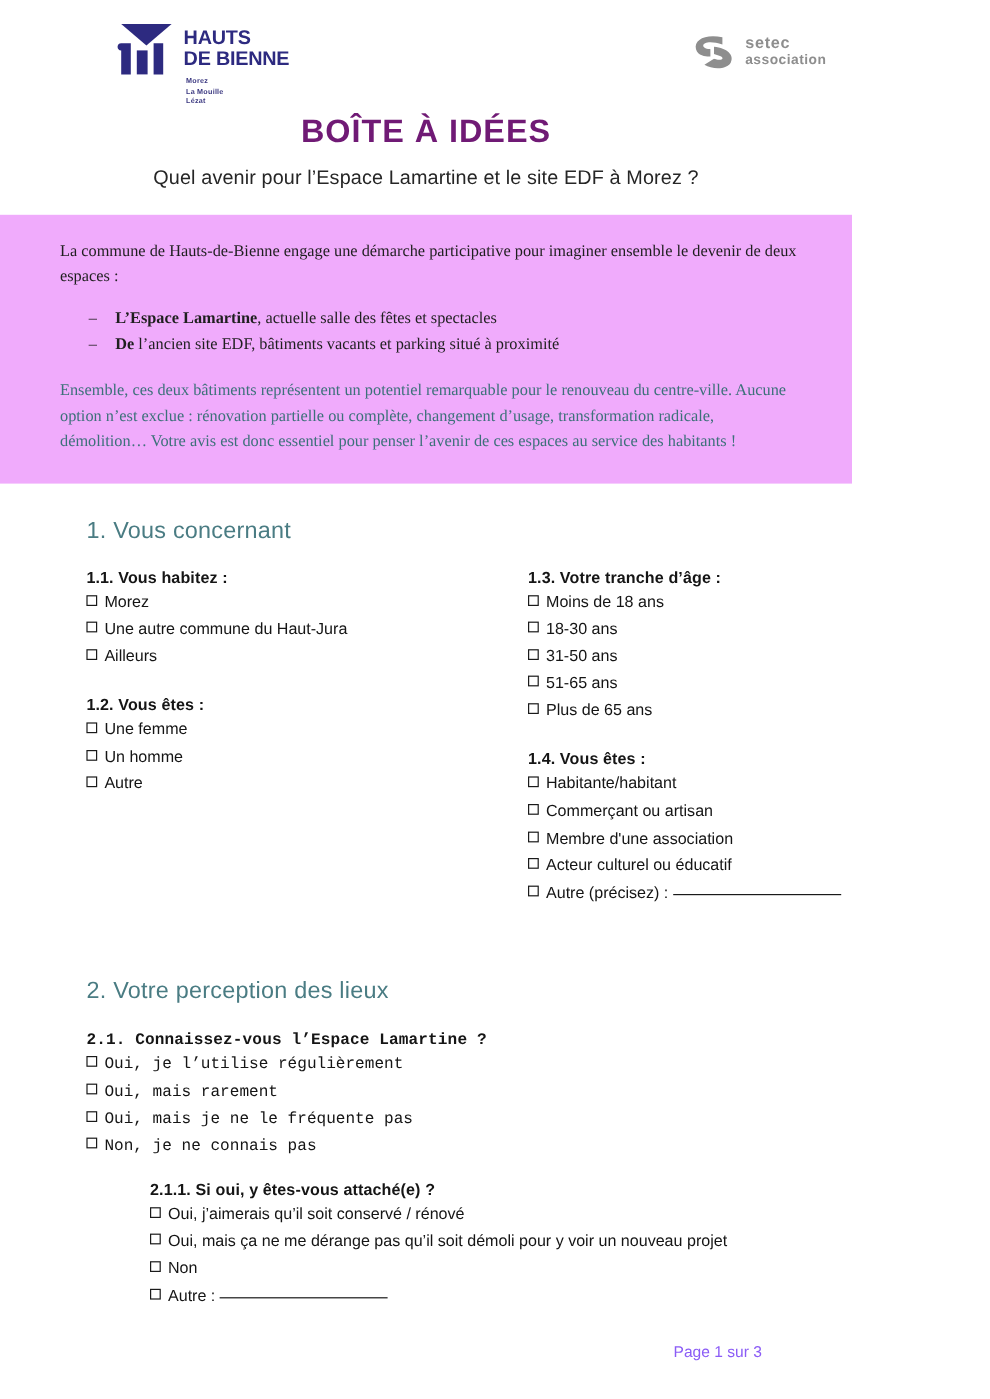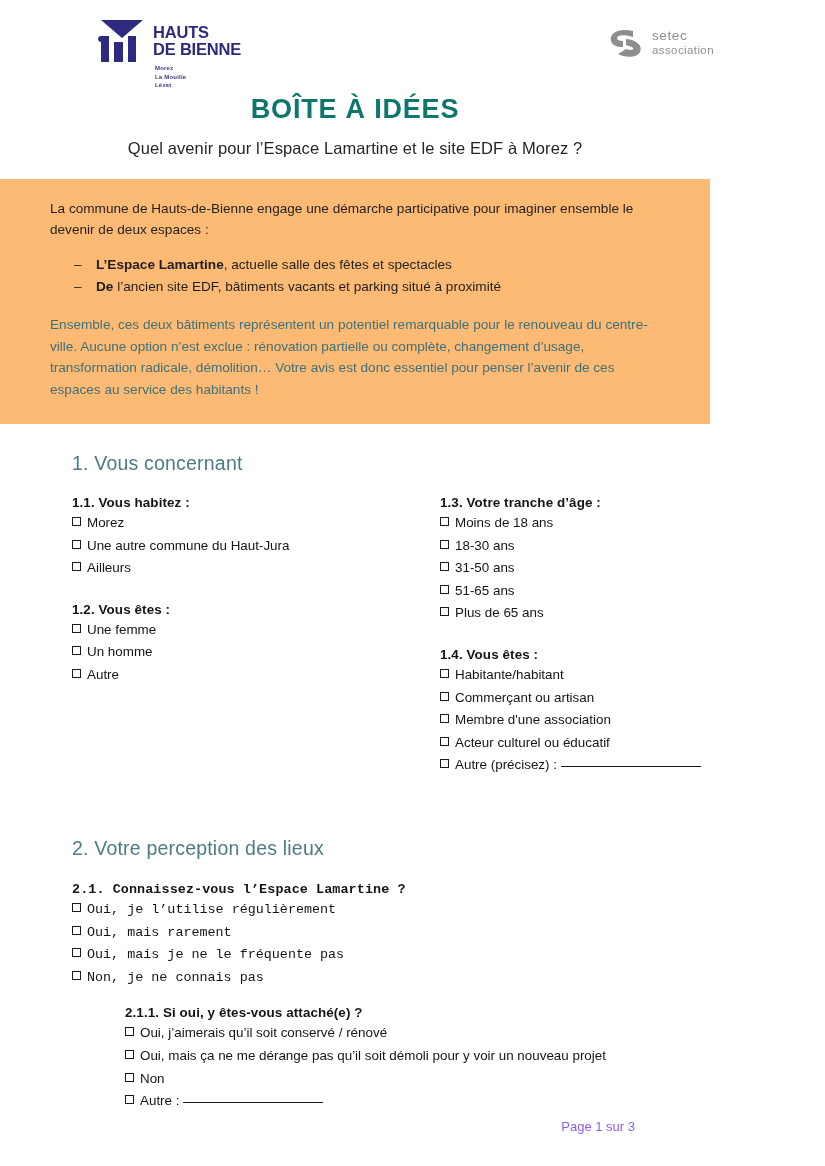--- a/index.html
+++ b/index.html
@@ -55,61 +55,63 @@
     margin-top: 7px;
     margin-left: 2px;
     font-size: 6px;
     line-height: 8.5px;
     color: #3b3880;
     font-weight: bold;
     letter-spacing: 0.2px;
   }
   .logo-setec {
     position: absolute;
-    left: 609px;
+    left: 578px;
     top: 28px;
     display: flex;
     align-items: center;
+    font-weight: bold;
   }
   .setec-mark {
     width: 34px;
     height: 30px;
     margin-right: 9px;
   }
   .setec-text {
     color: #8e8e8e;
     font-size: 13.5px;
     line-height: 14.5px;
     letter-spacing: 0.6px;
   }
   .setec-text .l2 { font-size: 11.5px; letter-spacing: 0.4px; }
 
   
   .main-title {
     text-align: center;
-    color: #0f766e;
+    color: #701a75;
     font-weight: bold;
     font-size: 27px;
     letter-spacing: 0.8px;
     margin: 2px 0 0 0;
   }
   .sub-title {
     text-align: center;
     color: #262626;
     font-size: 16.5px;
     margin-top: 14px;
     letter-spacing: 0.1px;
   }
 
   
   .intro-box {
-    background: #fdba74;
+    background: #f0abfc;
     margin-top: 21px;
     padding: 19px 44px 24px 50px;
     box-sizing: border-box;
+    font-family: Liberation Serif, serif;
   }
   .intro-p {
     font-size: 13.6px;
     line-height: 21px;
     color: #1f1f1f;
     margin: 0;
   }
   .intro-list {
     margin: 14px 0 0 0;
     padding: 0;

